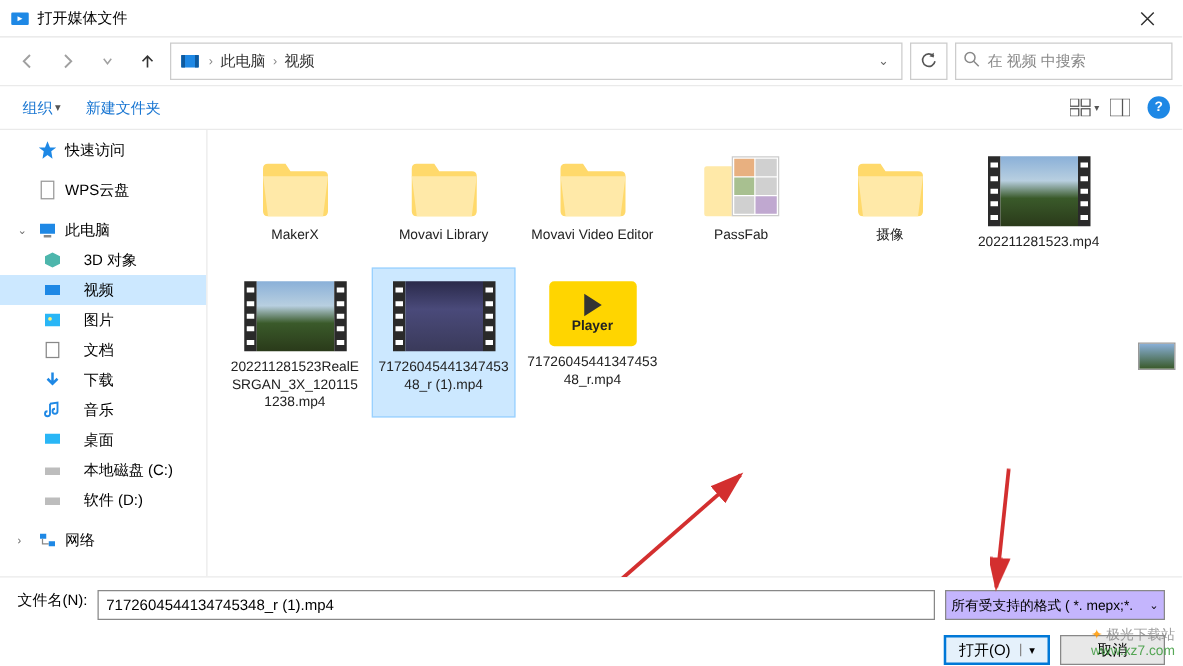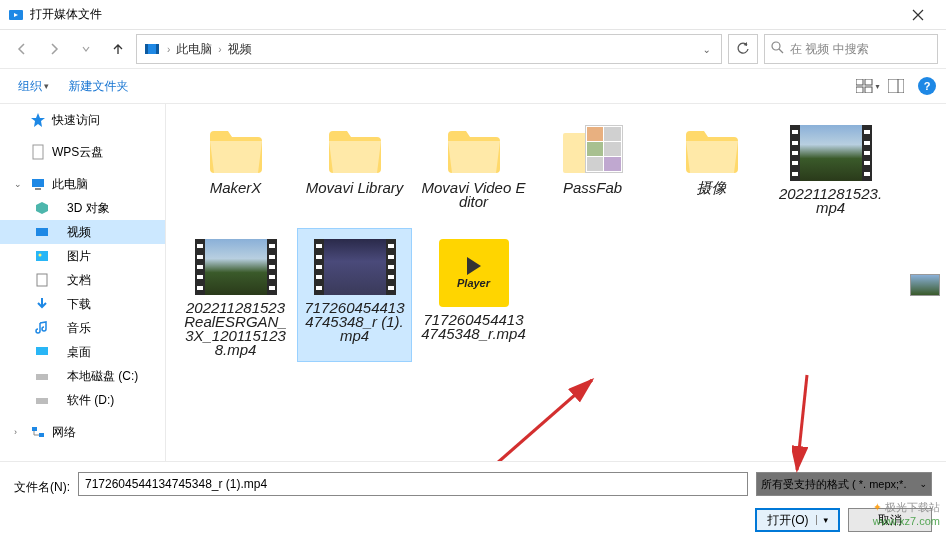--- a/index.html
+++ b/index.html
@@ -33,41 +33,41 @@
 .side-item { height: 24px; display: flex; align-items: center; padding-left: 14px; font-size: 12px; gap: 6px; cursor: pointer; }
 .side-item.child { padding-left: 34px; gap: 17px; }
 .side-item.selected { background: #cce8ff; }
 .side-item .chev { width: 10px; font-size: 9px; color: #666; }
 .side-icon { width: 16px; height: 16px; flex-shrink: 0; }
 
 .content { flex: 1; position: relative; overflow: auto; padding: 10px 0 0 10px; }
 .items { display: flex; flex-wrap: wrap; align-content: flex-start; }
 .item { width: 115px; margin: 0 2px 8px 2px; padding: 4px; text-align: center; cursor: pointer; border: 1px solid transparent; }
 .item.selected { background: #cce8ff; border: 1px solid #99d1ff; }
-.item .label { font-size: 15px; line-height: 14px; word-break: break-all; color: #222; font-style: italic; }
+.item .label { font-size: 11px; line-height: 14px; word-break: break-all; color: #222; }
 
 .folder-icon { width: 60px; height: 50px; margin: 6px auto; }
 .video-thumb { width: 82px; height: 56px; margin: 6px auto; position: relative; }
 .filmstrip { position: absolute; width: 10px; top: 0; bottom: 0; background: #2a2a2a; display: flex; flex-direction: column; justify-content: space-around; padding: 2px 0; }
 .filmstrip.left { left: 0; }
 .filmstrip.right { right: 0; }
 .sprocket { width: 6px; height: 4px; background: #fff; margin: 0 auto; }
 .video-frame { position: absolute; left: 10px; right: 10px; top: 0; bottom: 0; background: linear-gradient(180deg, #8ab0d8 0%, #b8cfe0 35%, #3a5a2a 60%, #2a3a1a 100%); }
 .video-frame.night { background: linear-gradient(180deg, #2a2a4a 0%, #4a4a7a 40%, #3a3a5a 100%); }
-.player-icon { width: 70px; height: 68px; margin: 6px auto; background: #ffd500; display: flex; flex-direction: column; align-items: center; justify-content: center; border-radius: 4px; font-style: italic; }
+.player-icon { width: 70px; height: 52px; margin: 6px auto; background: #ffd500; display: flex; flex-direction: column; align-items: center; justify-content: center; border-radius: 4px; }
 .player-icon .tri { width: 0; height: 0; border-left: 14px solid #333; border-top: 9px solid transparent; border-bottom: 9px solid transparent; }
 .player-icon .ptxt { font-size: 11px; font-weight: bold; color: #222; margin-top: 2px; }
 
 .thumbnail-strip { position: absolute; right: 6px; top: 170px; width: 30px; height: 22px; background: linear-gradient(180deg, #8ab0d8, #3a5a2a); border: 1px solid #999; }
 
 .footer { border-top: 1px solid #eaeaea; padding: 10px 14px; position: relative; }
-.filename-row { display: flex; align-items: flex-end; gap: 8px; }
+.filename-row { display: flex; align-items: flex-start; gap: 8px; }
 .filename-row .lbl { font-size: 12px; }
 .filename-input { flex: 1; height: 24px; border: 1px solid #888; padding: 0 6px; font-size: 12px; }
-.filter-select { width: 176px; height: 24px; border: 1px solid #888; padding: 0 4px; font-size: 11px; background: #737373; display: flex; align-items: center; justify-content: space-between; cursor: pointer; }
+.filter-select { width: 176px; height: 24px; border: 1px solid #888; padding: 0 4px; font-size: 11px; background: #c4b5fd; display: flex; align-items: center; justify-content: space-between; cursor: pointer; }
 .button-row { display: flex; justify-content: flex-end; gap: 8px; margin-top: 12px; }
 .btn { min-width: 84px; height: 24px; border: 1px solid #888; background: #e8e8e8; font-size: 12px; cursor: pointer; display: flex; align-items: center; justify-content: center; padding: 0 10px; }
 .btn.primary { border: 2px solid #0078d7; background: #e5f1fb; }
 
 .arrow-red { position: absolute; pointer-events: none; }
 .arrow2 { left: 792px; top: 385px; }
 
 .watermark { position: absolute; right: 6px; bottom: 6px; font-size: 11px; color: #3aa03a; opacity: 0.85; }
 .watermark .site { color: #3a9a3a; }
 .watermark .cn { color: #888; }

